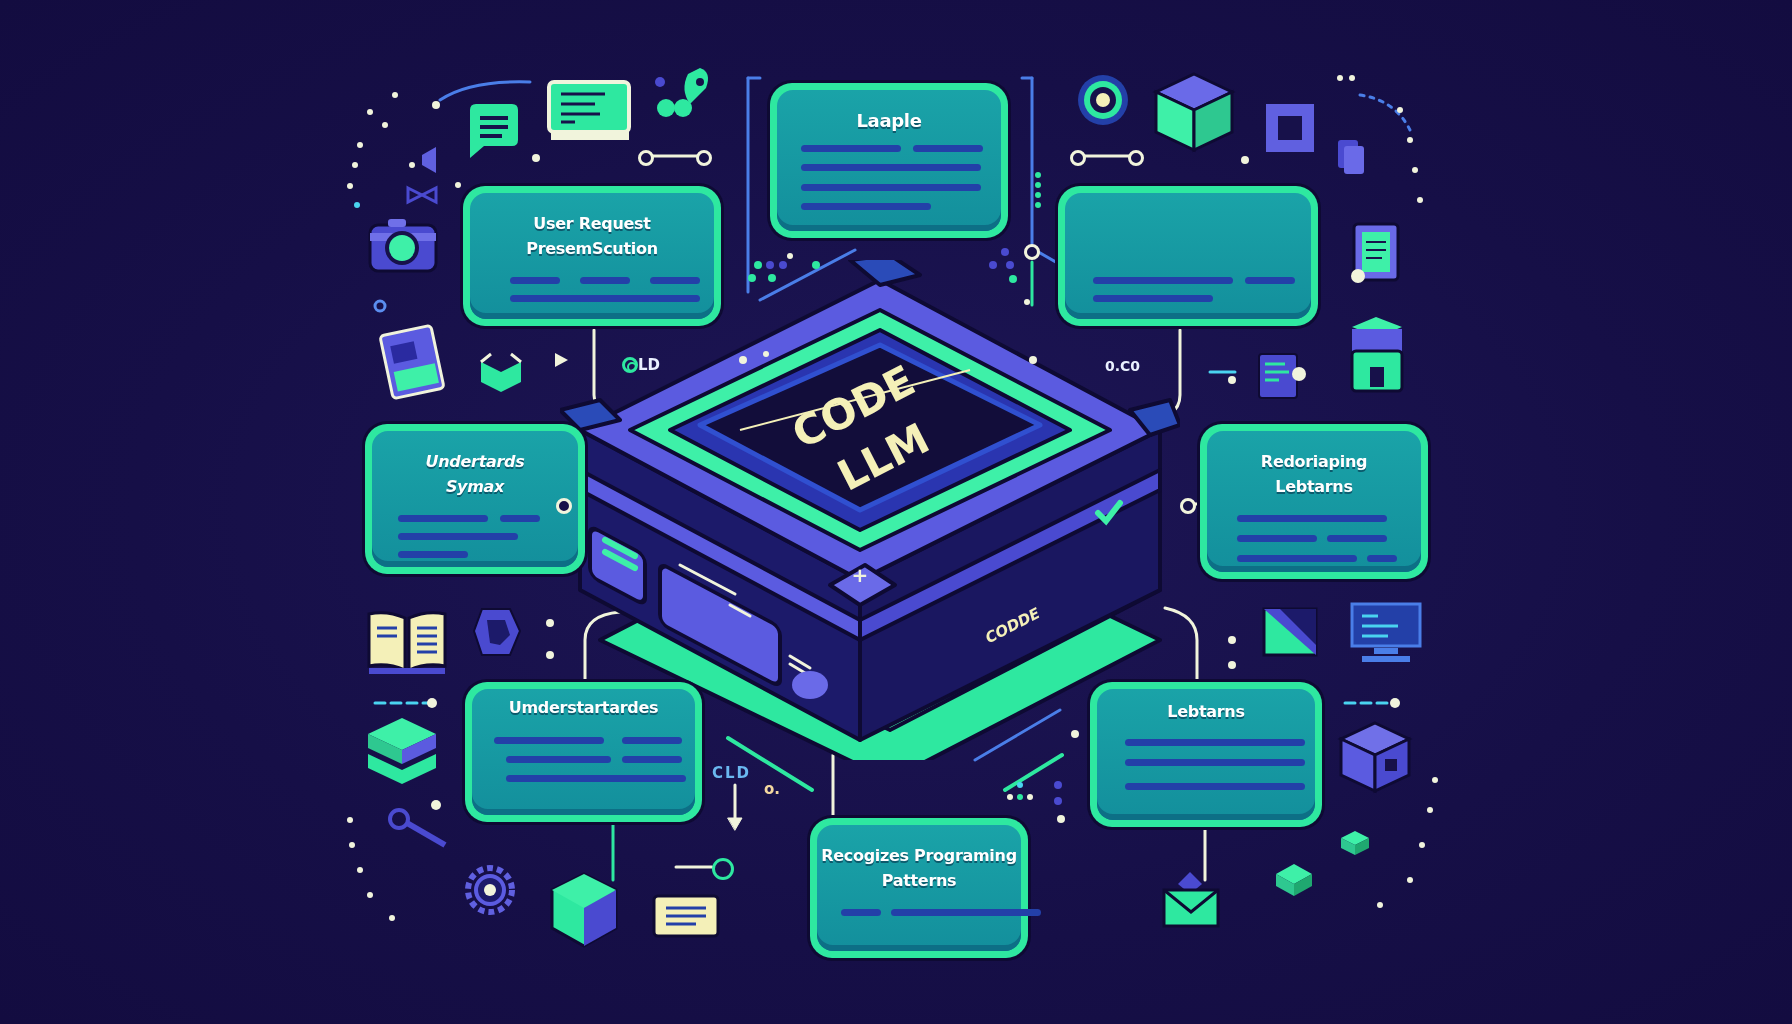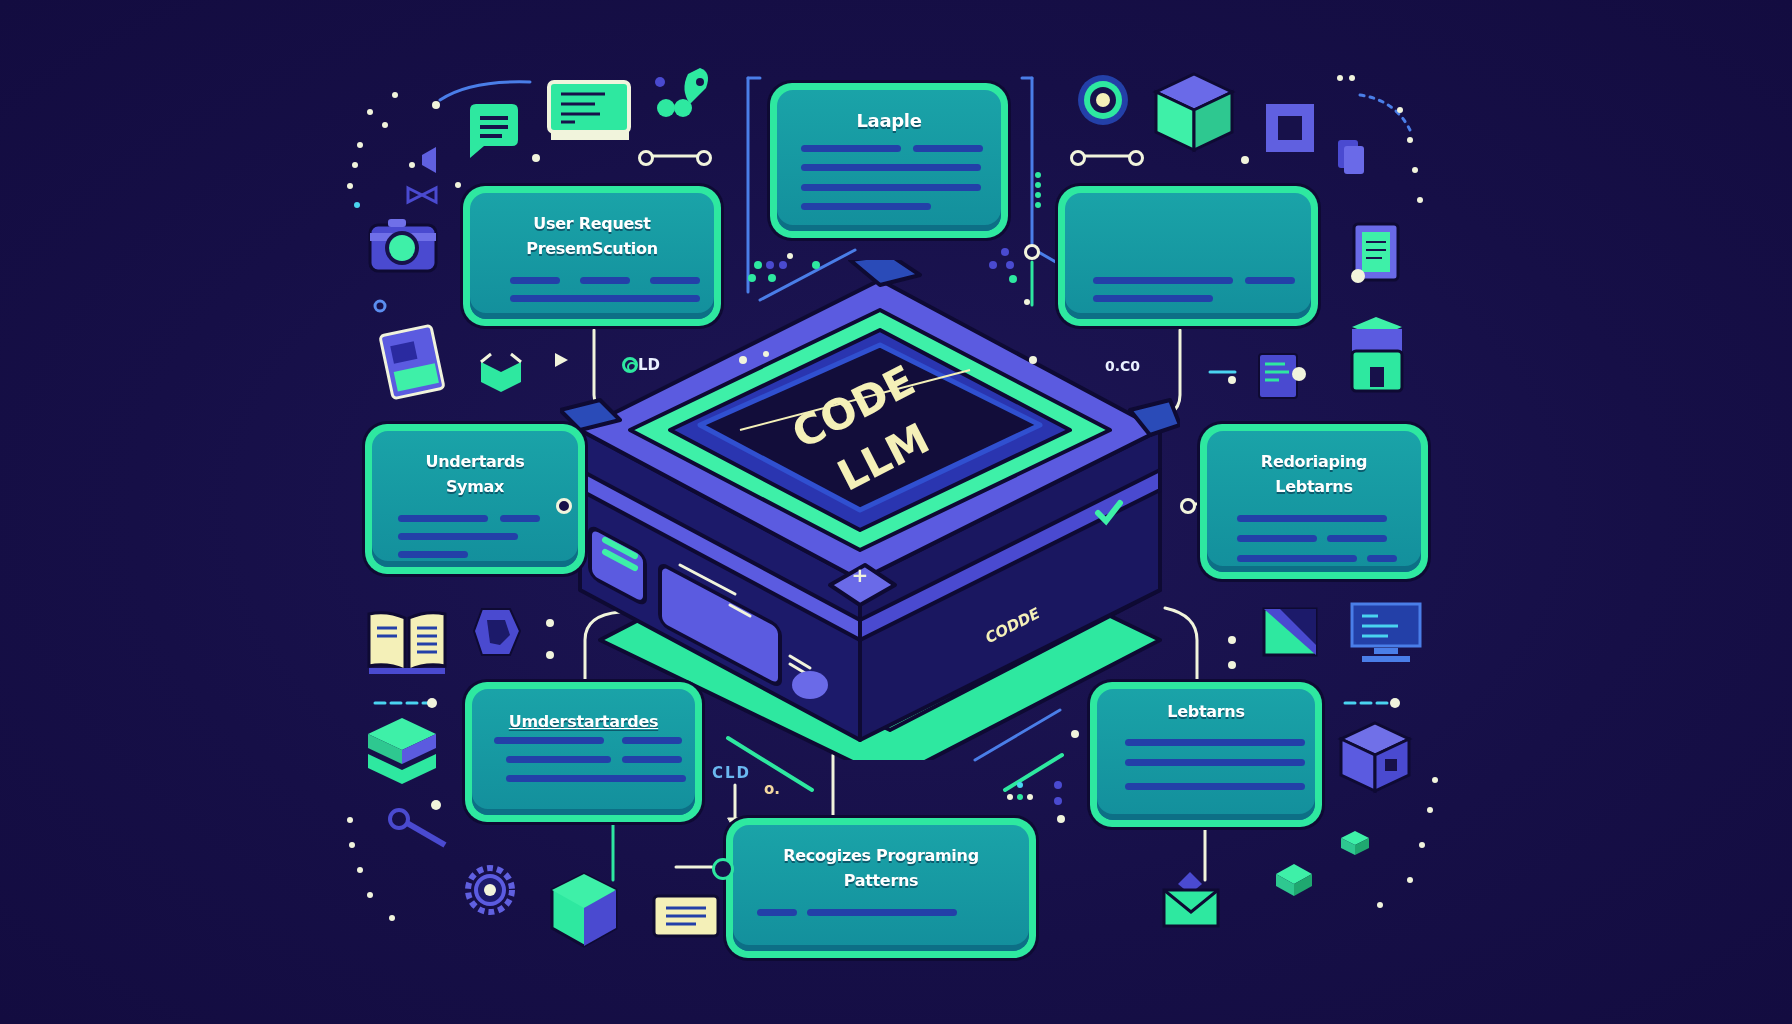--- a/index.html
+++ b/index.html
@@ -140,21 +140,21 @@
 <div class="card" style="left:1058px;top:186px;width:260px;height:140px;">
   <div class="card-inner">
     <div class="bar" style="left:28px;top:84px;width:140px;"></div>
     <div class="bar" style="left:180px;top:84px;width:50px;"></div>
     <div class="bar" style="left:28px;top:102px;width:120px;"></div>
   </div>
 </div>
 
 <div class="card" style="left:365px;top:424px;width:220px;height:150px;">
   <div class="card-inner">
-    <div class="card-title" style="white-space:pre-line;">Undertards
+    <div class="card-title" style="white-space:pre-line;font-style:italic;">Undertards
 Symax</div>
     <div class="bar" style="left:26px;top:84px;width:90px;"></div>
     <div class="bar" style="left:128px;top:84px;width:40px;"></div>
     <div class="bar" style="left:26px;top:102px;width:120px;"></div>
     <div class="bar" style="left:26px;top:120px;width:70px;"></div>
   </div>
 </div>
 
 <div class="card" style="left:1200px;top:424px;width:228px;height:155px;">
   <div class="card-inner">
@@ -163,39 +163,39 @@
     <div class="bar" style="left:30px;top:84px;width:150px;"></div>
     <div class="bar" style="left:30px;top:104px;width:80px;"></div>
     <div class="bar" style="left:120px;top:104px;width:60px;"></div>
     <div class="bar" style="left:30px;top:124px;width:120px;"></div>
     <div class="bar" style="left:160px;top:124px;width:30px;"></div>
   </div>
 </div>
 
 <div class="card" style="left:465px;top:682px;width:237px;height:140px;">
   <div class="card-inner">
-    <div class="card-title" style="padding-top:20px;text-decoration:underline;">Umderstartardes</div>
+    <div class="card-title" style="padding-top:6px;">Umderstartardes</div>
     <div class="bar" style="left:22px;top:48px;width:110px;"></div>
     <div class="bar" style="left:150px;top:48px;width:60px;"></div>
     <div class="bar" style="left:34px;top:67px;width:105px;"></div>
     <div class="bar" style="left:150px;top:67px;width:60px;"></div>
     <div class="bar" style="left:34px;top:86px;width:180px;"></div>
   </div>
 </div>
 
 <div class="card" style="left:1090px;top:682px;width:232px;height:145px;">
   <div class="card-inner">
     <div class="card-title" style="padding-top:10px;">Lebtarns</div>
     <div class="bar" style="left:28px;top:50px;width:180px;"></div>
     <div class="bar" style="left:28px;top:70px;width:180px;"></div>
     <div class="bar" style="left:28px;top:94px;width:180px;"></div>
   </div>
 </div>
 
-<div class="card" style="left:726px;top:818px;width:310px;height:140px;">
+<div class="card" style="left:810px;top:818px;width:218px;height:140px;">
   <div class="card-inner">
     <div class="card-title" style="white-space:pre-line;">Recogizes Programing
 Patterns</div>
     <div class="bar" style="left:24px;top:84px;width:40px;"></div>
     <div class="bar" style="left:74px;top:84px;width:150px;"></div>
   </div>
 </div>
 
 <div class="label-small" style="left:622px;top:356px;display:flex;align-items:center;">
   <span style="display:inline-block;width:16px;height:16px;border:3px solid #2ee8a0;border-radius:50%;position:relative;box-sizing:border-box;">

